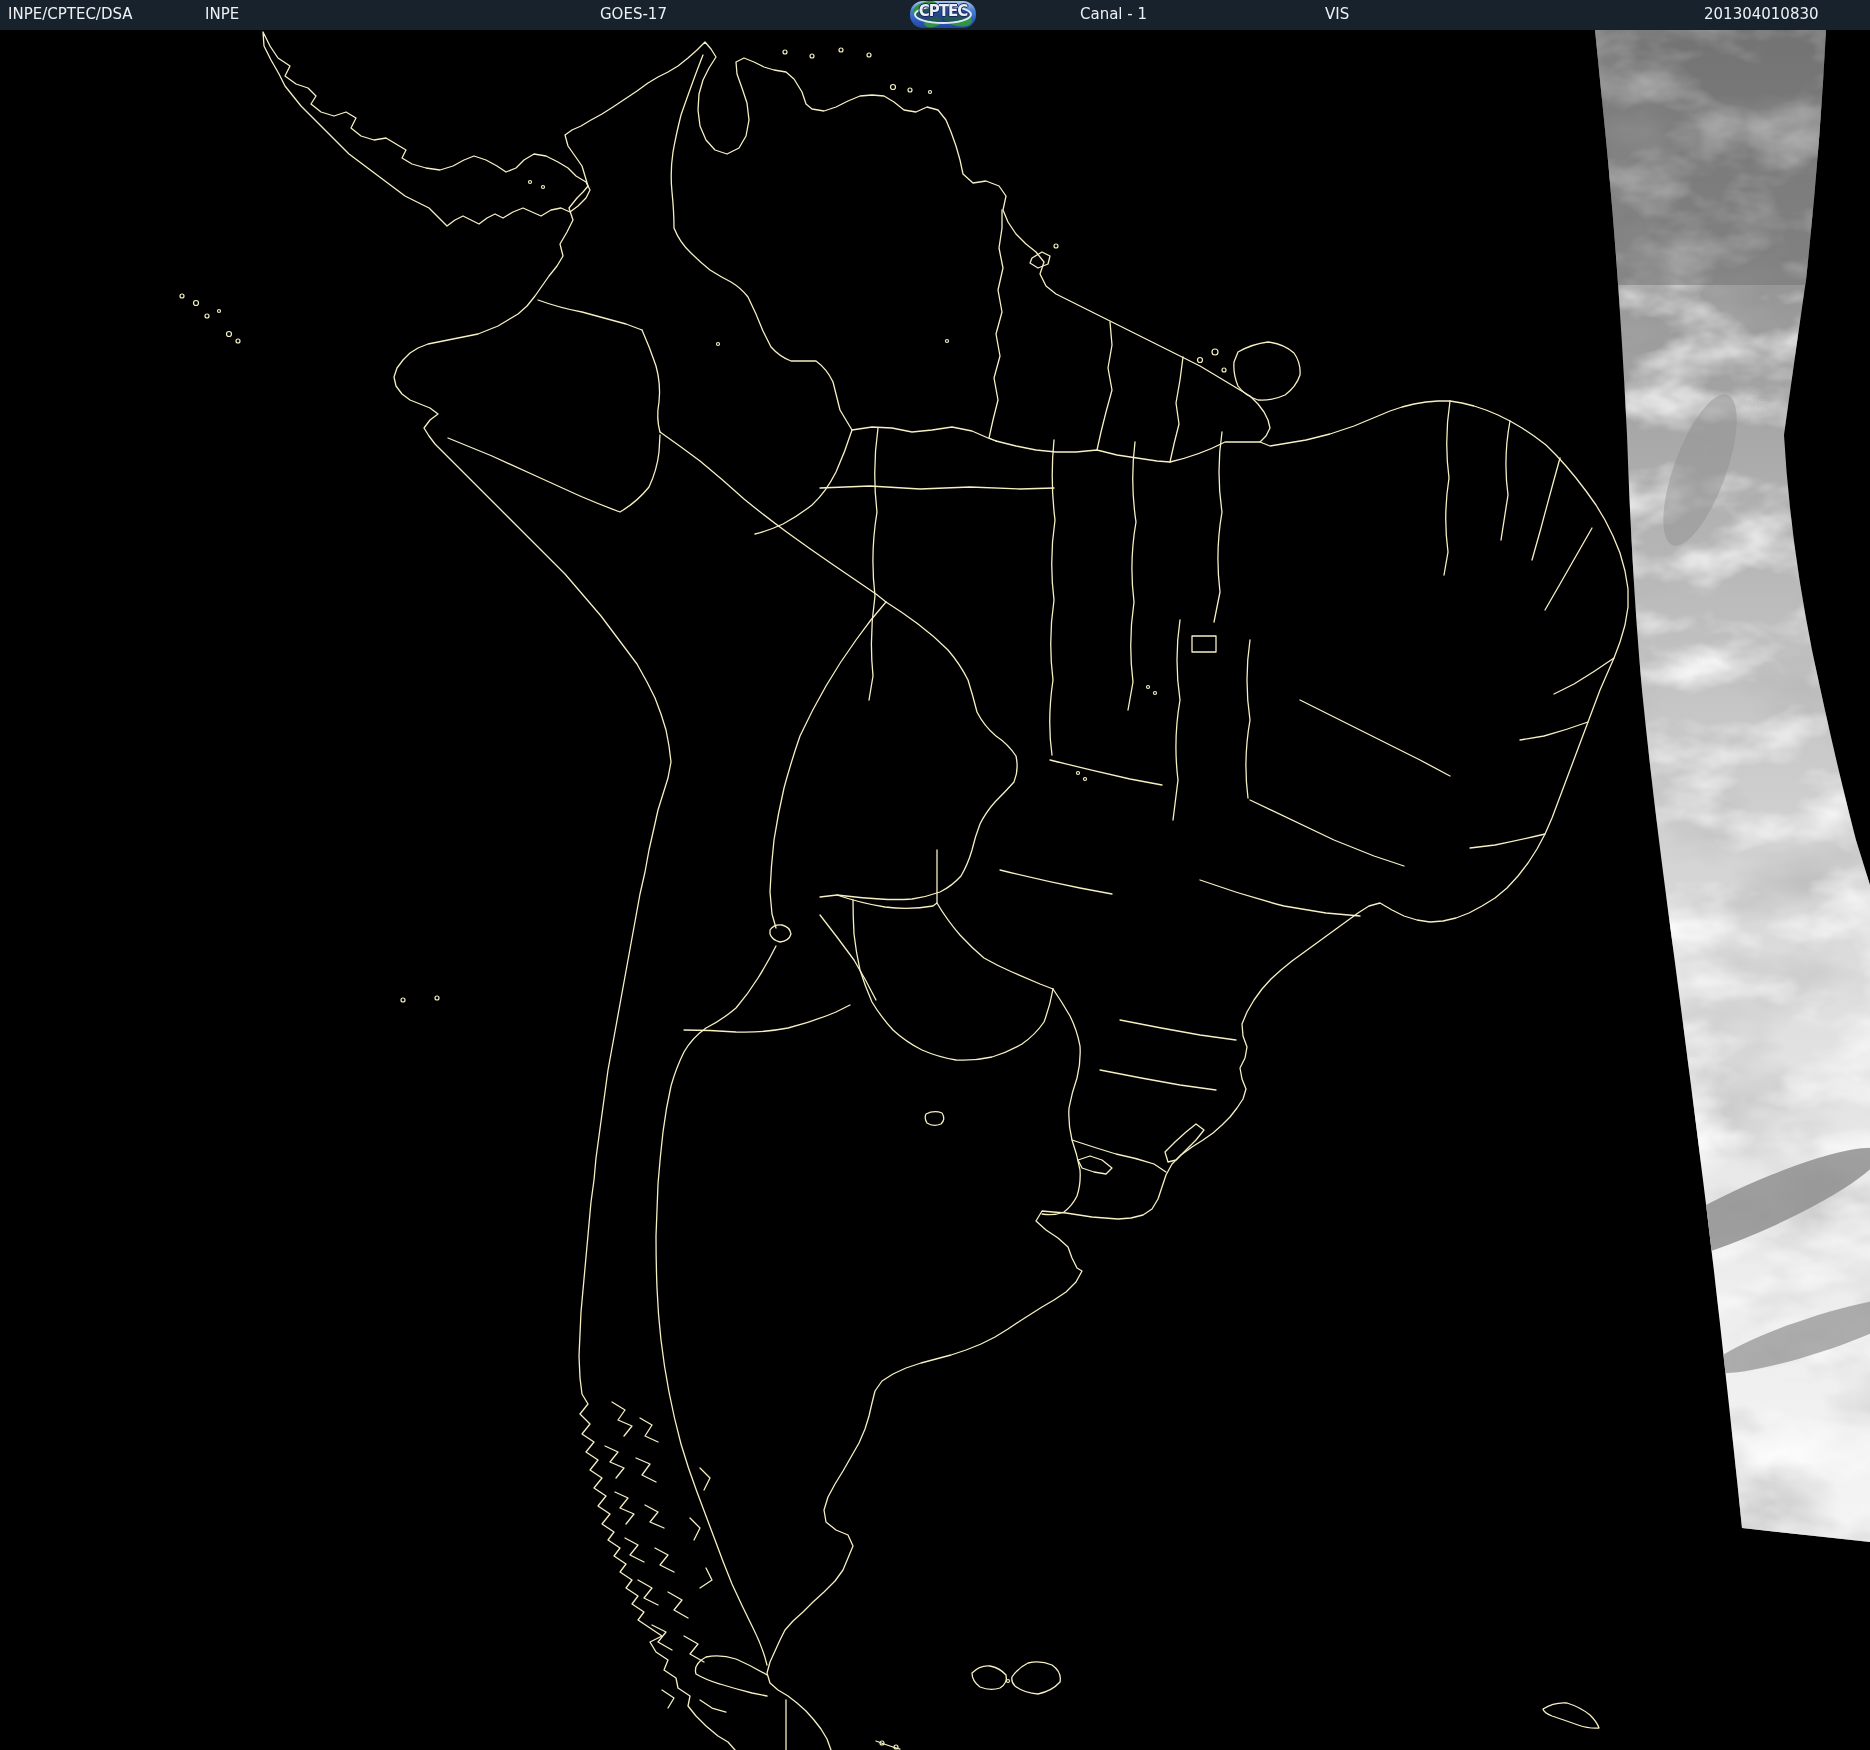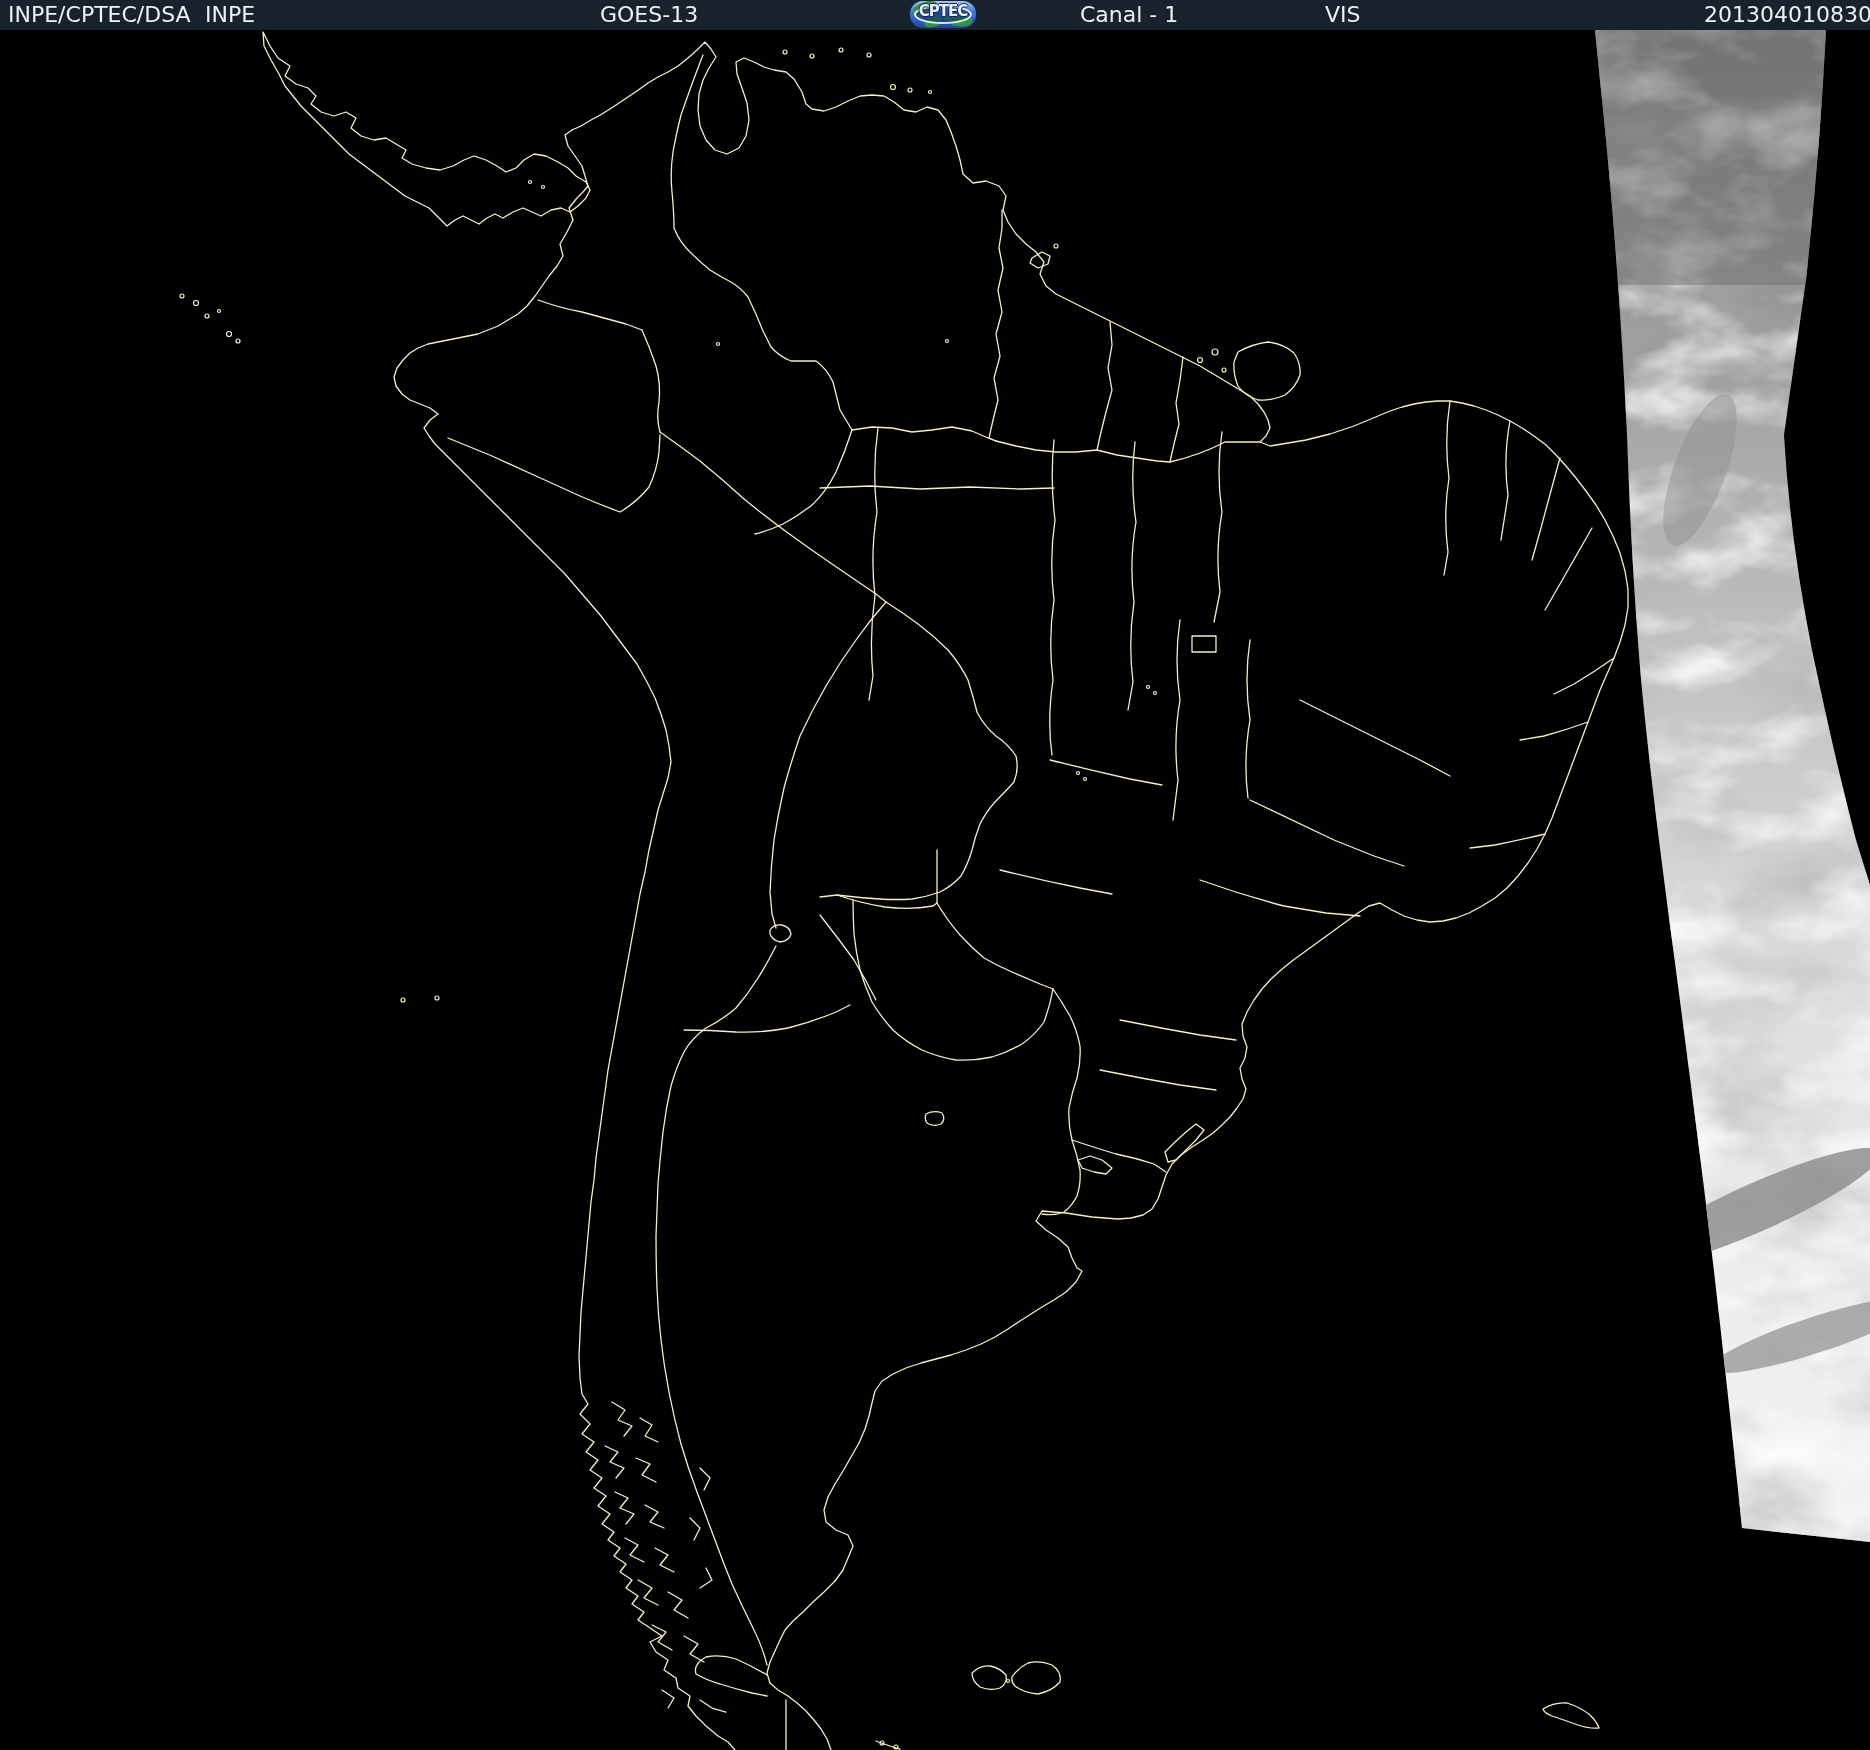--- a/index.html
+++ b/index.html
@@ -1,20 +1,20 @@
 <!DOCTYPE html>
 <html><head>
 <meta charset="utf-8">
 <style>
   html,body{margin:0;padding:0;background:#000;}
   #stage{position:relative;width:1870px;height:1750px;overflow:hidden;background:#000;
          font-family:"DejaVu Sans","Liberation Sans",sans-serif;}
   
   #header{position:absolute;left:0;top:0;width:1870px;height:30px;z-index:5;}
-  .hitem{position:absolute;top:0;height:43px;line-height:29px;font-size:22px;white-space:nowrap;}
+  .hitem{position:absolute;top:0;height:43px;line-height:29px;font-size:15px;white-space:nowrap;}
   #h-agency{left:8px;}
   #h-noaa{left:205px;}
   #h-sat{left:600px;}
   #h-canal{left:1080px;}
   #h-band{left:1325px;text-align:right;}
   #h-time{left:1690px;margin-left:14px;}
   
   #logo{position:absolute;left:910px;top:1px;width:66px;height:27px;border-radius:13px;overflow:hidden;
         background:linear-gradient(180deg,#a6c8f0 0%,#4a7fd6 35%,#2d5cc0 70%,#24469c 100%);}
   .land{position:absolute;background:#2f9444;border-radius:60% 40% 55% 45%;}
@@ -30,21 +30,21 @@
   #map{position:absolute;left:0;top:30px;width:1870px;height:1720px;background:#000;}
 </style>
 </head>
 <body>
 
 <div id="stage">
 
   <div id="header" style="background: rgb(24, 34, 44); color: rgb(237, 241, 244);">
     <span class="hitem" id="h-agency">INPE/CPTEC/DSA</span>
     <span class="hitem" id="h-noaa">INPE</span>
-    <span class="hitem" id="h-sat">GOES-13</span>
+    <span class="hitem" id="h-sat">GOES-17</span>
     <div id="logo">
       <div class="land" id="land1"></div>
       <div class="land" id="land2"></div>
       <div class="land" id="land3"></div>
       <div id="logo-oval"></div>
       <div id="logo-text">CPTEC</div>
     </div>
     <span class="hitem" id="h-canal">Canal - 1</span>
     <span class="hitem" id="h-band">VIS</span>
     <span class="hitem" id="h-time">201304010830</span>

